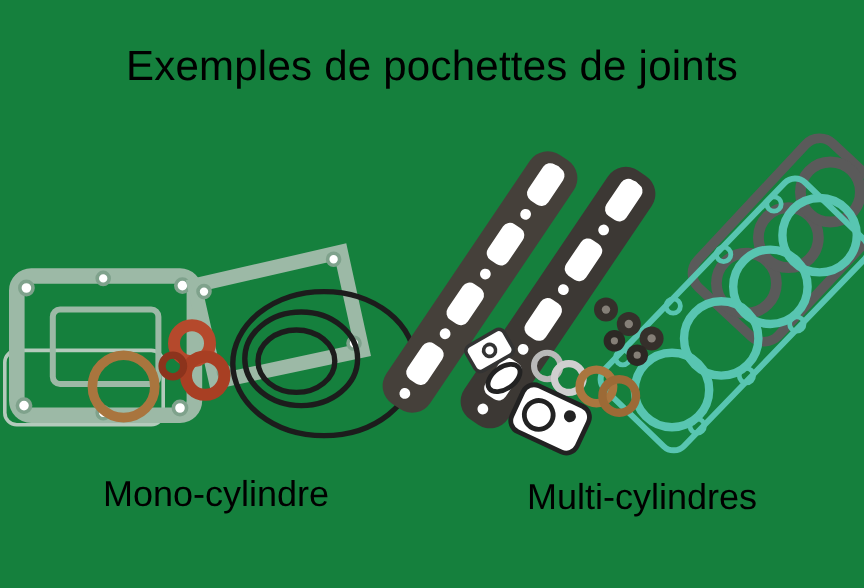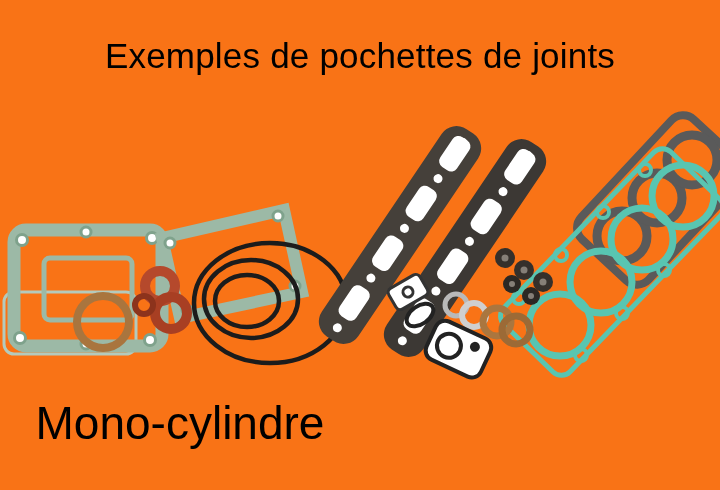--- a/index.html
+++ b/index.html
@@ -5,42 +5,42 @@
   html, body { margin: 0; padding: 0; }
   body {
     width: 720px; height: 490px;
     background: #ffffff;
     font-family: "Liberation Sans", sans-serif;
     overflow: hidden;
   }
   .page {
     position: relative;
     width: 720px; height: 490px;
-    background: #f97316;
+    background: #15803d;
   }
   .title {
     position: absolute;
     top: 12px; left: 0;
     width: 720px;
     text-align: center;
     font-size: 35px;
     line-height: 1.18;
     font-weight: 400;
     color: #000000;
     letter-spacing: 0.2px;
   }
   .title span { display: block; }
   .photo {
     position: absolute;
     top: 0; left: 0;
     width: 720px; height: 490px;
   }
   .caption {
     position: absolute;
-    font-size: 46px;
+    font-size: 30px;
     font-weight: 400;
     color: #000000;
     text-align: center;
   }
   .caption-mono  { left: 20px;  top: 396px; width: 320px; }
   .caption-multi { left: 370px; top: 398px; width: 330px; }
 </style>
 </head>
 <body>
 
@@ -177,14 +177,15 @@
       <ellipse cx="420" cy="315" rx="15" ry="9" transform="rotate(-35 420 315)" fill="none" stroke="#222222" stroke-width="4"></ellipse>
       <g transform="rotate(-30 408 292)">
         <rect x="390" y="280" width="36" height="24" rx="5" fill="#ffffff" stroke="#333333" stroke-width="3"></rect>
         <circle cx="408" cy="292" r="5" fill="none" stroke="#333333" stroke-width="3"></circle>
       </g>
     </g>
   </svg>
 
   <div class="caption caption-mono">Mono-cylindre</div>
 
+  <div class="caption caption-multi">Multi-cylindres</div>
 
 </div>
 
 </body></html>

